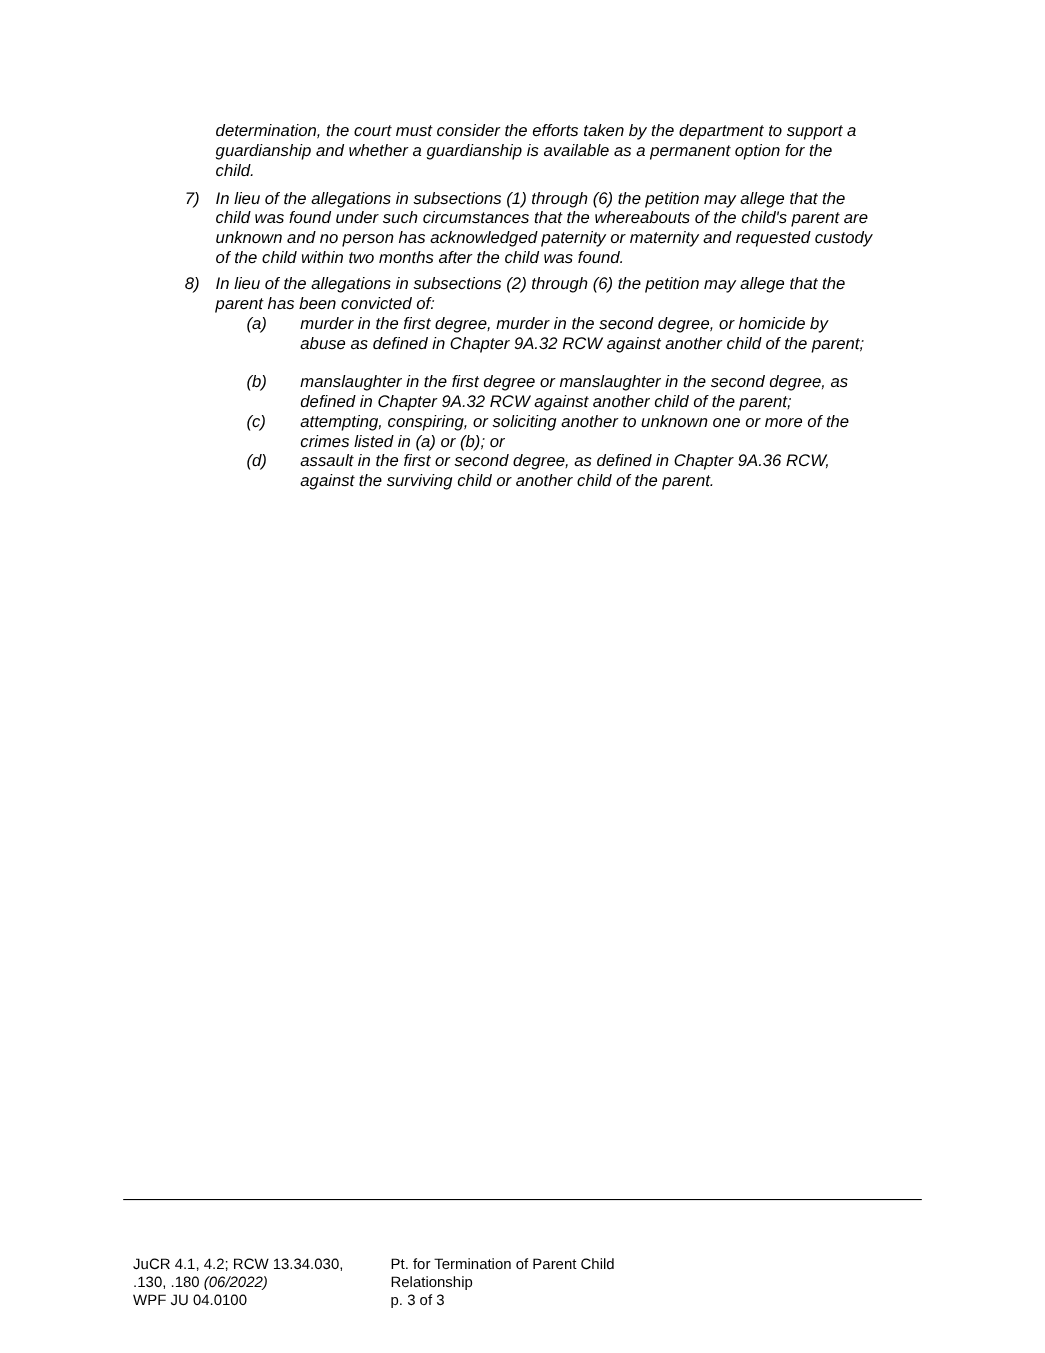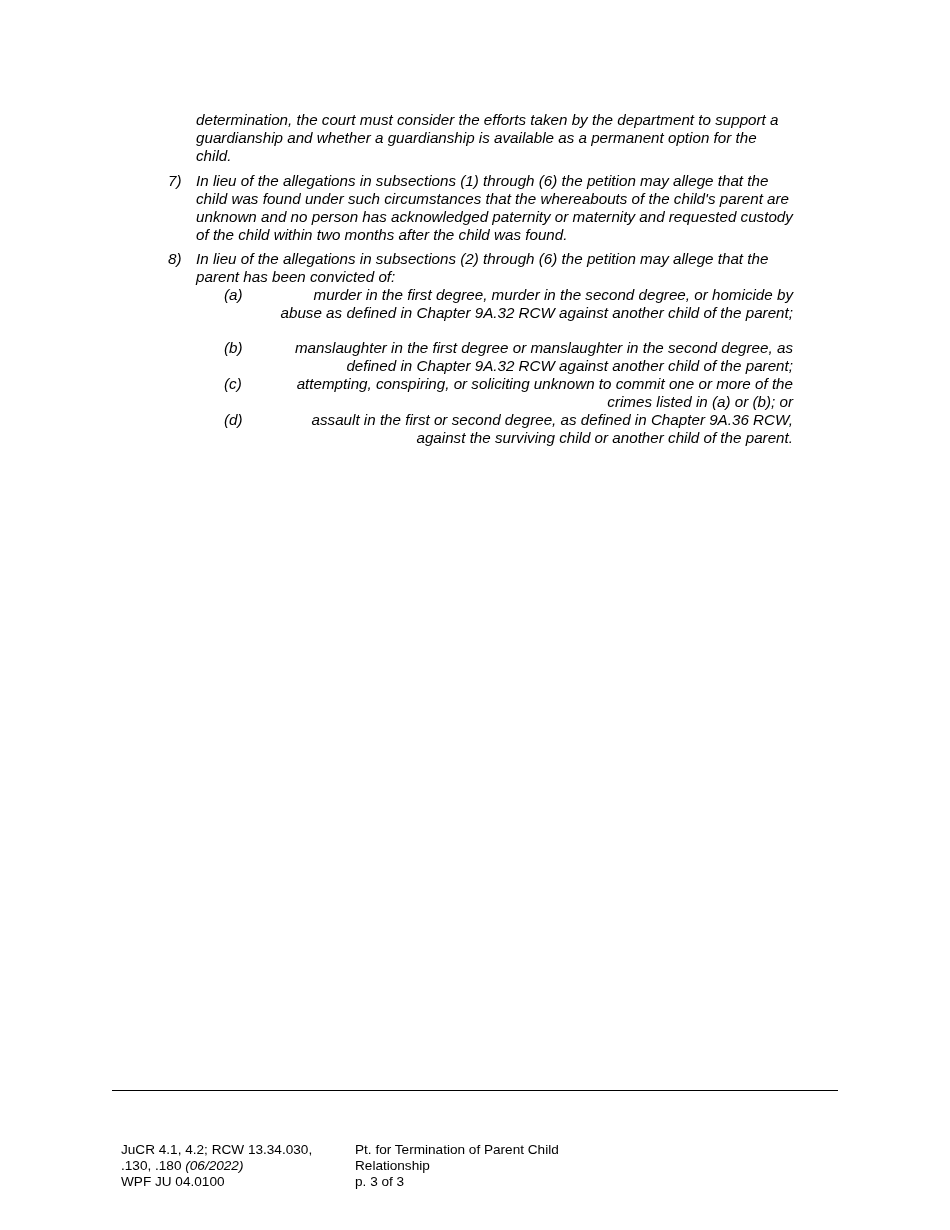--- a/index.html
+++ b/index.html
@@ -6,21 +6,21 @@
   body { width: 950px; height: 1230px; position: relative; overflow: hidden;
          font-family: "Liberation Sans", sans-serif; color: #000; }
   .page { position: absolute; left: 0; top: 0; width: 794px; height: 1230px; }
   .body-text { font-style: italic; font-size: 15.2px; line-height: 18px; }
   .cont { position: absolute; left: 196px; top: 111px; width: 600px; }
   .item { position: absolute; left: 168px; width: 630px; }
   .item .num { position: absolute; left: 0; top: 0; }
   .item .txt { position: absolute; left: 28px; width: 600px; }
   .sub { position: absolute; left: 224px; width: 570px; }
   .sub .lbl { position: absolute; left: 0; top: 0; }
-  .sub .txt { position: absolute; left: 49px; width: 520px; text-align: right; }
+  .sub .txt { position: absolute; left: 49px; width: 520px; }
   .footer-rule { position: absolute; left: 112px; top: 1090px; width: 726px; height: 0; border-top: 1px solid #000; }
   .footer { position: absolute; top: 1096px; font-size: 13.6px; line-height: 16px; margin-top: 46px; }
   .f-left { left: 121px; width: 240px; }
   .f-center { left: 355px; width: 240px; text-align: left; }
   .b { font-weight: normal; }
   .i { font-style: italic; }
 </style>
 </head>
 <body>
 
@@ -43,21 +43,21 @@
     <div class="txt">murder in the first degree, murder in the second degree, or homicide by abuse as defined in Chapter 9A.32 RCW against another child of the parent;</div>
   </div>
 
   <div class="body-text sub" style="top:339px;">
     <span class="lbl">(b)</span>
     <div class="txt">manslaughter in the first degree or manslaughter in the second degree, as defined in Chapter 9A.32 RCW against another child of the parent;</div>
   </div>
 
   <div class="body-text sub" style="top:375px;">
     <span class="lbl">(c)</span>
-    <div class="txt">attempting, conspiring, or soliciting unknown to commit one or more of the crimes listed in (a) or (b); or</div>
+    <div class="txt">attempting, conspiring, or soliciting another to unknown one or more of the crimes listed in (a) or (b); or</div>
   </div>
 
   <div class="body-text sub" style="top:411px;">
     <span class="lbl">(d)</span>
     <div class="txt">assault in the first or second degree, as defined in Chapter 9A.36 RCW, against the surviving child or another child of the parent.</div>
   </div>
 
   <div class="footer-rule"></div>
 
   <div class="footer f-left">

